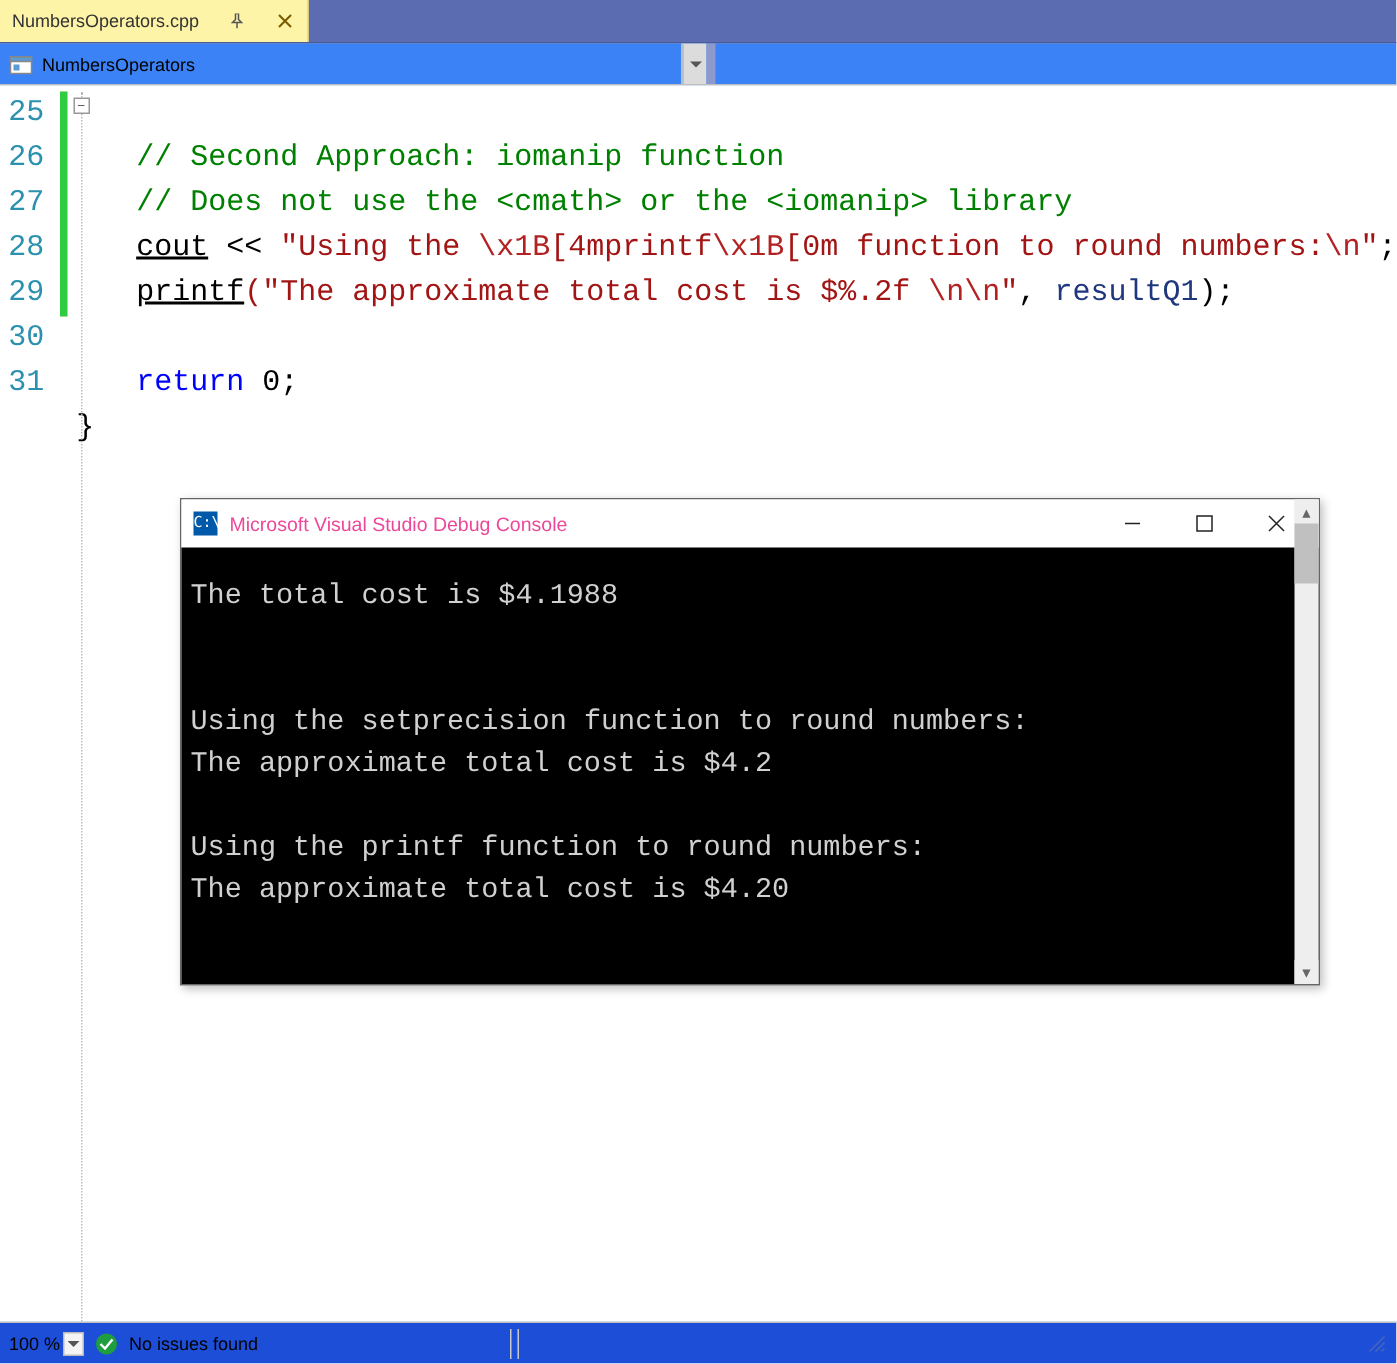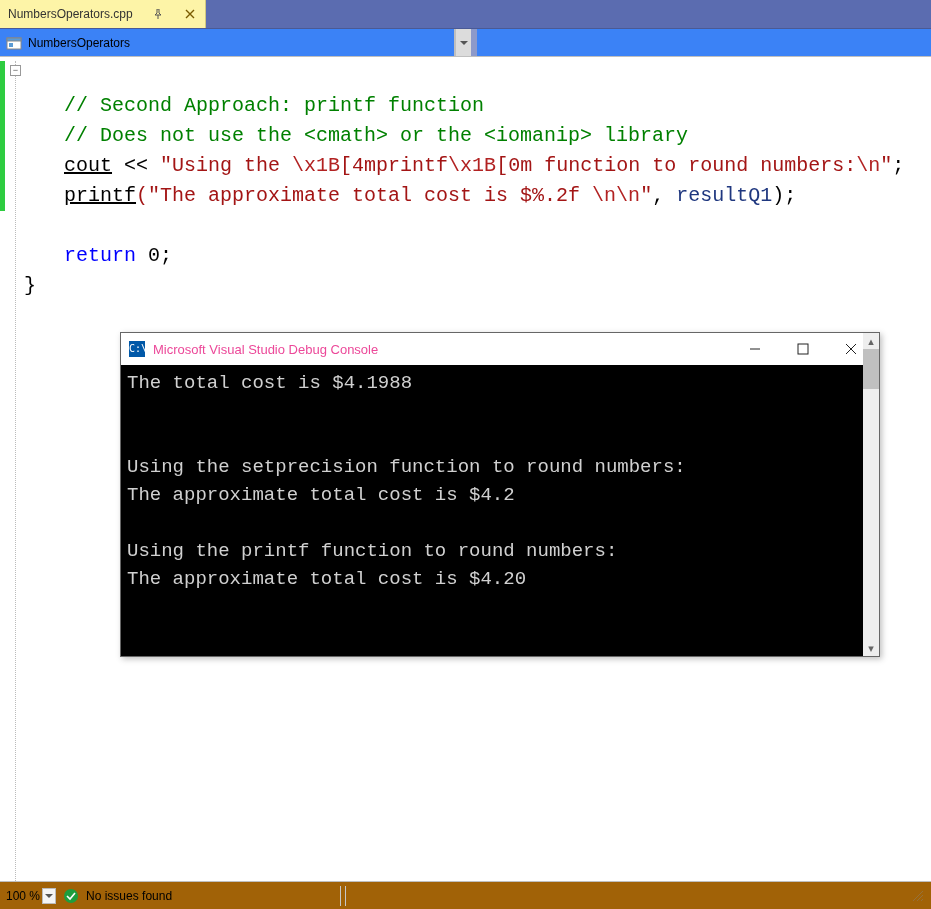--- a/index.html
+++ b/index.html
@@ -123,39 +123,39 @@
     width:16px; height:16px; background:#0058a8; color:#fff;
     font: 10px/16px Consolas, monospace; text-align:center;
   }
   .console-title-text { font-size:13px; color:#ec4899; flex:1; }
   .winbtn { width:40px; height:24px; display:flex; align-items:center; justify-content:center; cursor:pointer; }
   .winbtn svg { display:block; }
   .console-body {
     flex:1; background:#000; color:#d0d0d0;
     font-family: Consolas, "Courier New", monospace;
     font-size: 19px; line-height:28px;
-    padding: 4px 6px;
+    padding: 18px 6px;
     overflow:auto;
     position:relative;
     white-space:pre;
   }
   .console-body .ul { }
   .console-body::-webkit-scrollbar { width:16px; }
   .console-body::-webkit-scrollbar-track { background:#eee; }
   .console-body::-webkit-scrollbar-thumb { background:#bbb; }
   .console-scroll {
     position:absolute; right:0; top:0; bottom:0; width:16px; background:#eee;
     display:flex; flex-direction:column; justify-content:space-between;
   }
   .console-scroll .arrow { height:16px; display:flex; align-items:center; justify-content:center; color:#666; font-size:11px; background:#eee; cursor:pointer;}
   .console-scroll .thumb { position:absolute; top:16px; right:0; width:16px; height:40px; background:#c0c0c0; }
 
   
   .statusbar {
-    height:28px; background:#a16207;
+    height:28px; background:#1d4ed8;
     border-top:1px solid #bfbfbf;
     display:flex; align-items:center;
     font-size:12px; gap:8px; padding:0 6px;
   }
   .statusbar .zoom { display:flex; align-items:center; gap:2px;}
   .statusbar .zoom-dd { border:1px solid #bbb; width:14px; height:16px; display:flex; align-items:center; justify-content:center; background:#f4f4f4; cursor:pointer;}
   .statusbar .ok-icon {
     width:14px; height:14px; border-radius:50%; background:#1e9e3e;
     display:flex; align-items:center; justify-content:center; color:#fff; font-size:10px;
   }
@@ -194,29 +194,38 @@
   </div>
   <div class="scope-dd">
     <svg width="8" height="8" viewBox="0 0 8 8">
         <path d="M0 2l4 4 4-4" fill="#555"></path>
       </svg>
   </div>
   <div class="scope-mid"></div>
 </div>
 
 <div class="editor">
+  <div class="gutter-nums">
+    <div>25</div>
+    <div>26</div>
+    <div>27</div>
+    <div>28</div>
+    <div>29</div>
+    <div>30</div>
+    <div>31</div>
+  </div>
   <div style="width:6px; position:relative;">
     <div class="gutter-green"></div>
   </div>
   <div class="gutter-fold">
     <div class="dotted"></div>
     <div class="minus">−</div>
   </div>
   <div class="codearea">
-<span class="i1 cmt">// Second Approach: printf function</span>
+<span class="i1 cmt">// Second Approach: iomanip function</span>
 <span class="i1 cmt">// Does not use the &lt;cmath&gt; or the &lt;iomanip&gt; library</span>
 <span class="i1"><span class="id">cout</span><span class="op"> &lt;&lt; </span><span class="str">"Using the </span><span class="esc">\x1B</span><span class="str">[4mprintf</span><span class="esc">\x1B</span><span class="str">[0m function to round numbers:</span><span class="esc">\n</span><span class="str">"</span><span class="op">;</span></span>
 <span class="i1"><span class="id">printf</span><span class="str">("The approximate total cost is $%.2f </span><span class="esc">\n</span><span class="esc">\n</span><span class="str">"</span><span class="op">, </span><span class="var">resultQ1</span><span class="op">);</span></span>
 <span class="i1"></span>
 <span class="i1"><span class="kw">return</span><span> </span><span>0</span><span class="op">;</span></span>
 <span>}</span>
   </div>
 
   <div class="console">
     <div class="console-title">

